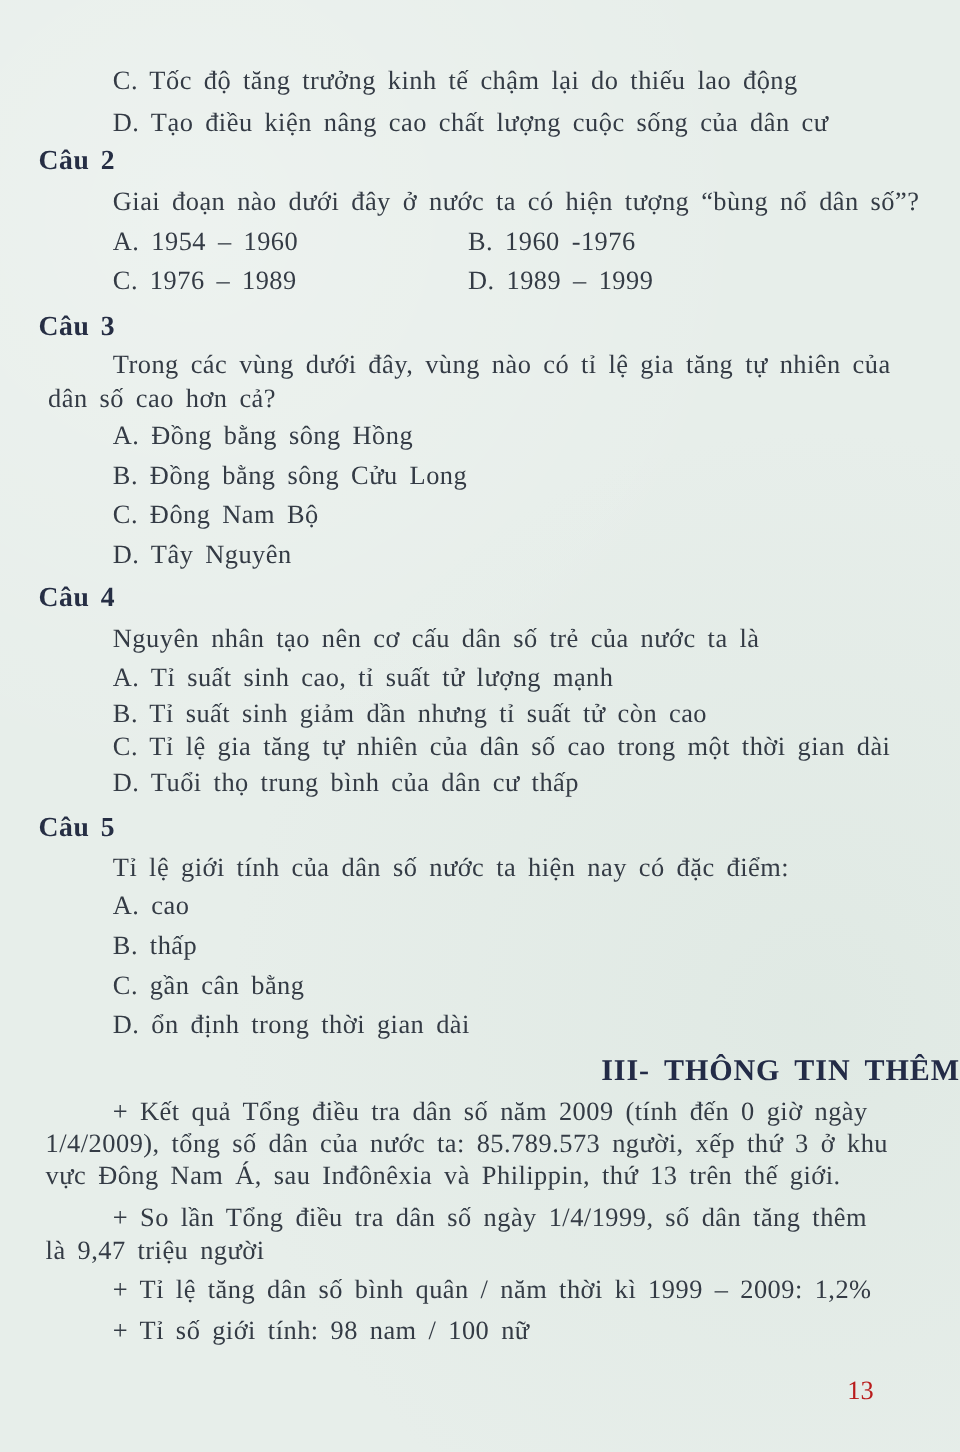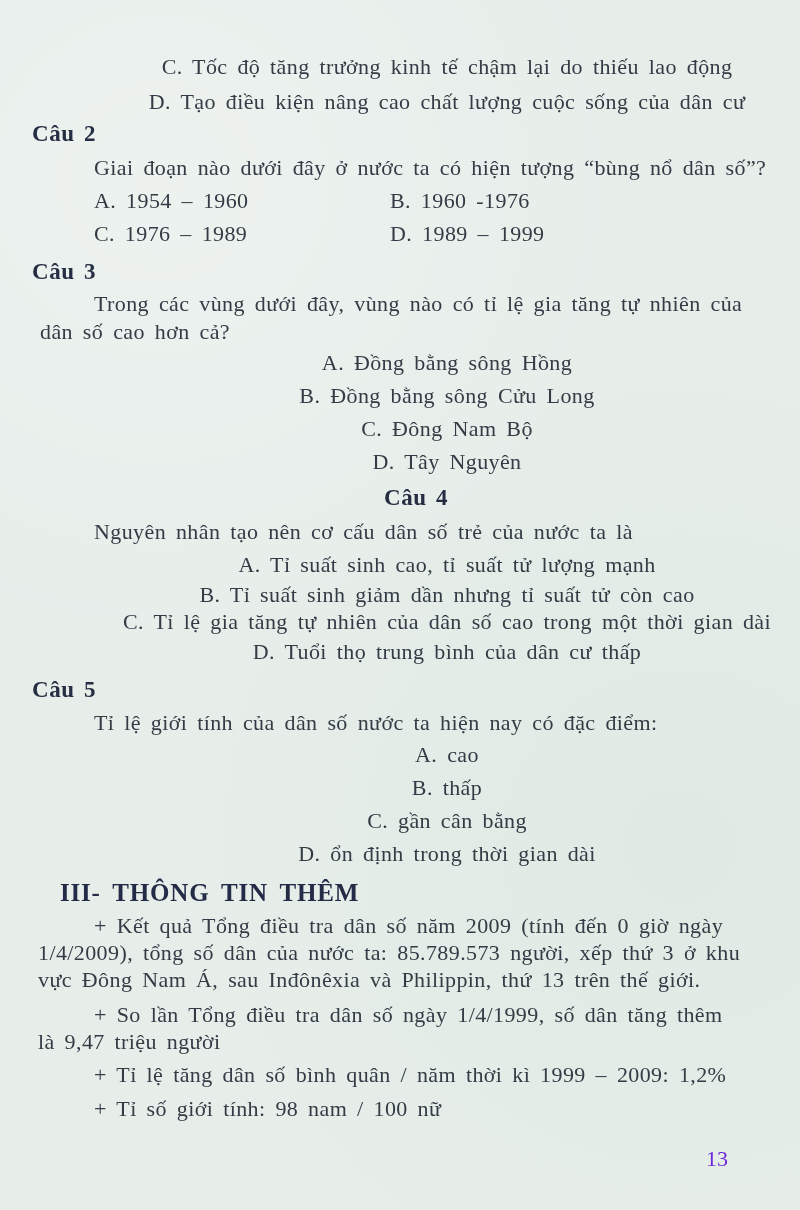--- a/index.html
+++ b/index.html
@@ -28,21 +28,21 @@
 
   .content { position: relative; padding-top: 46px; z-index: 1; }
 
   .line {
     font-size: 22px;
     letter-spacing: 0.4px;
     word-spacing: 4px;
     white-space: nowrap;
   }
 
-  .opt       { padding-left: 94px; height: 33px; line-height: 33px; text-align: center; }
+  .opt       { padding-left: 94px; height: 33px; line-height: 33px; }
   .opt-c1    { height: 42px; line-height: 42px; }
   .opt-c2    { height: 28px; line-height: 28px; }
   .opt-tight { height: 27px; line-height: 27px; }
 
   .qlabel {
     padding-left: 32px;
     height: 36px; line-height: 36px;
     font-size: 23px;
     font-weight: bold;
     color: #262e44;
@@ -52,46 +52,47 @@
 
   .qfirst { padding-left: 94px; height: 32px; line-height: 32px; }
   .qfirst-h27 { height: 27px; line-height: 27px; }
   .qfirst-h30 { height: 30px; line-height: 30px; }
   .qcont  { padding-left: 40px; height: 29px; line-height: 29px; }
 
   .optrow { display: flex; }
   .optrow .col-left  { padding-left: 94px; width: 296px; box-sizing: content-box; height: 33px; line-height: 33px; }
   .optrow .col-right { height: 33px; line-height: 33px; }
 
-  .mt2 { margin-top: 2px; text-align: center; }
+  .mt2 { margin-top: 2px; }
   .mt4 { margin-top: 4px; }
   .mt6 { margin-top: 6px; }
   .mt7 { margin-top: 7px; }
   .mt8 { margin-top: 8px; }
 
   .sec-heading {
     margin-top: 4px;
     padding-left: 60px;
     height: 38px; line-height: 38px;
     font-size: 25px;
     font-weight: bold;
     color: #232b47;
     letter-spacing: 0.8px;
     word-spacing: 5px;
+    text-align: right;
   }
 
   .note-first { padding-left: 94px; height: 27px; line-height: 27px; }
   .note-cont  { padding-left: 38px; height: 27px; line-height: 27px; }
 
   .pagenum {
     position: absolute;
     top: 1146px;
     left: 706px;
     font-size: 22px;
-    color: #6d28d9;
+    color: #b91c1c;
     z-index: 1;
   }
 </style>
 </head>
 <body>
 
 <div class="page">
   <div class="content">
 
     <div class="line opt opt-c1">C. Tốc độ tăng trưởng kinh tế chậm lại do thiếu lao động</div>

